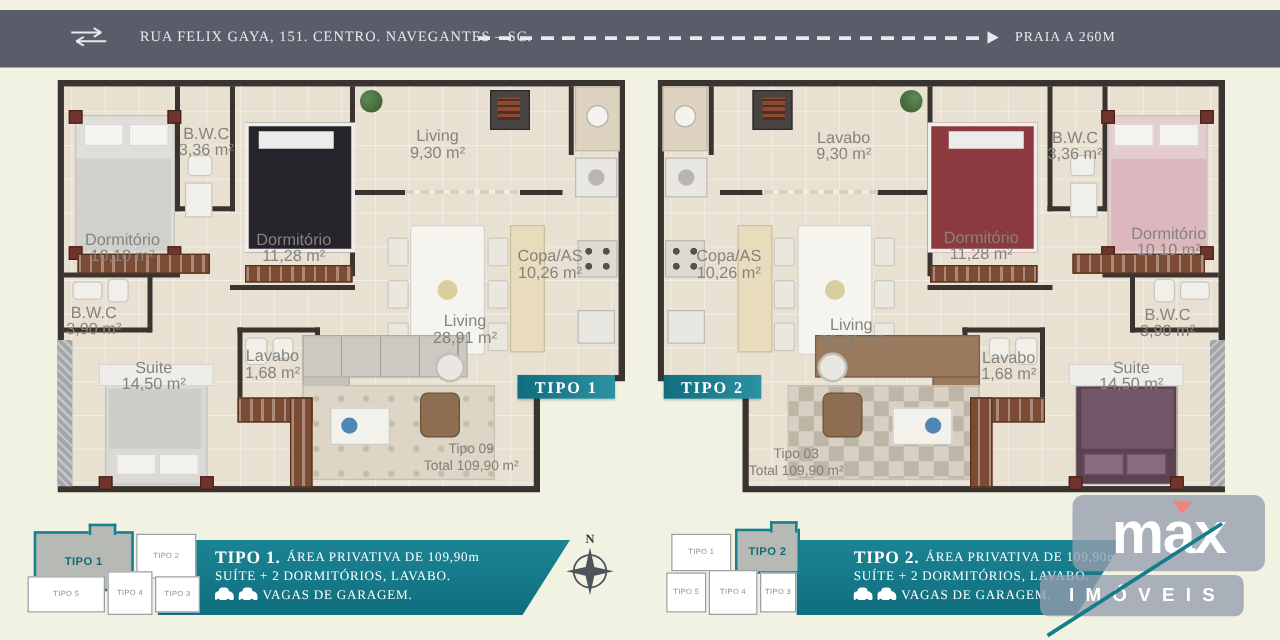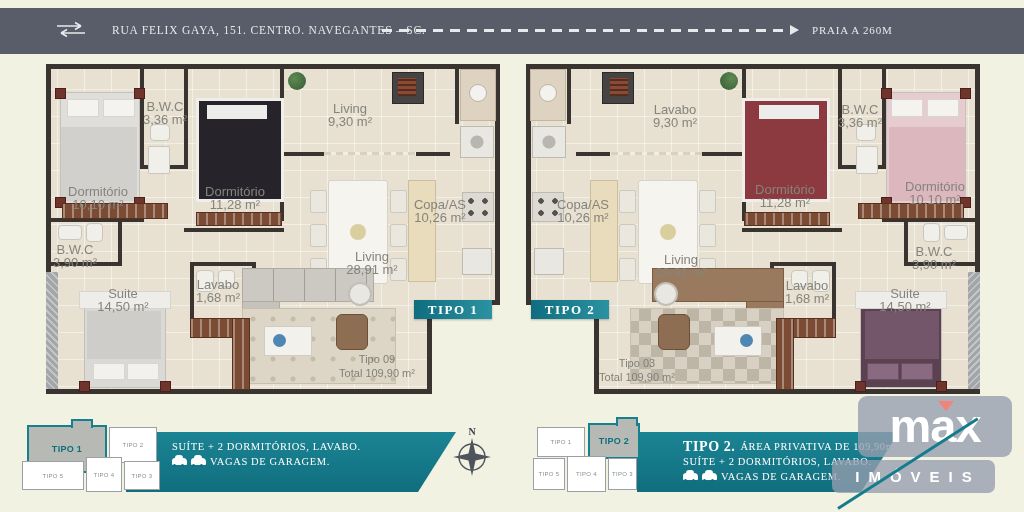--- a/index.html
+++ b/index.html
@@ -403,20 +403,24 @@
     <div>Tipo 03</div>
     <div>Total 109,90 m²</div>
   </div>
 </div>
 
 <div class="tag" id="tag1">TIPO 1</div>
 <div class="tag" id="tag2">TIPO 2</div>
 
 <div class="infobox" id="info1">
   <div class="inner">
+    <div class="iline">
+      <span class="ititle">TIPO 1.</span>
+      <span>ÁREA PRIVATIVA DE 109,90m</span>
+    </div>
     <div class="iline">SUÍTE + 2 DORMITÓRIOS, LAVABO.</div>
     <div class="iline">
       <span class="car"></span>
       <span class="car"></span>
       <span>VAGAS DE GARAGEM.</span>
     </div>
   </div>
 </div>
 
 <div class="infobox" id="info2">

